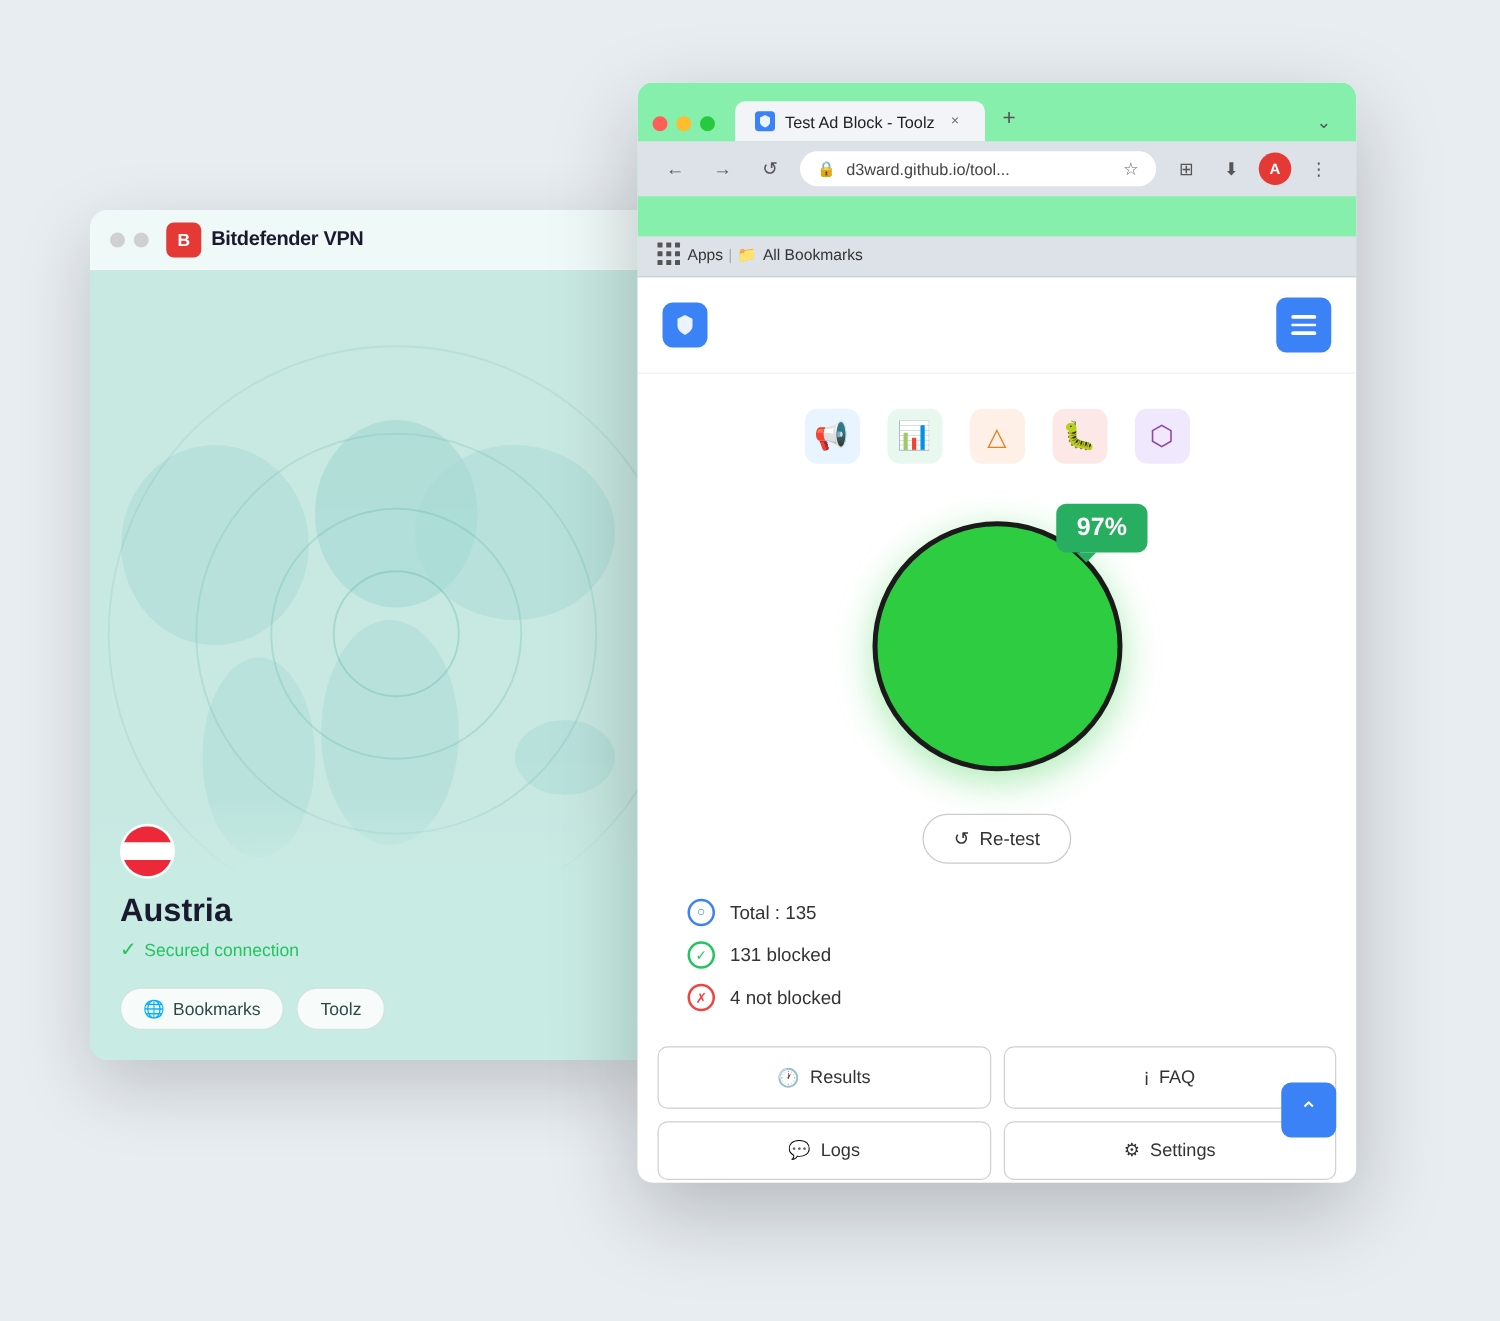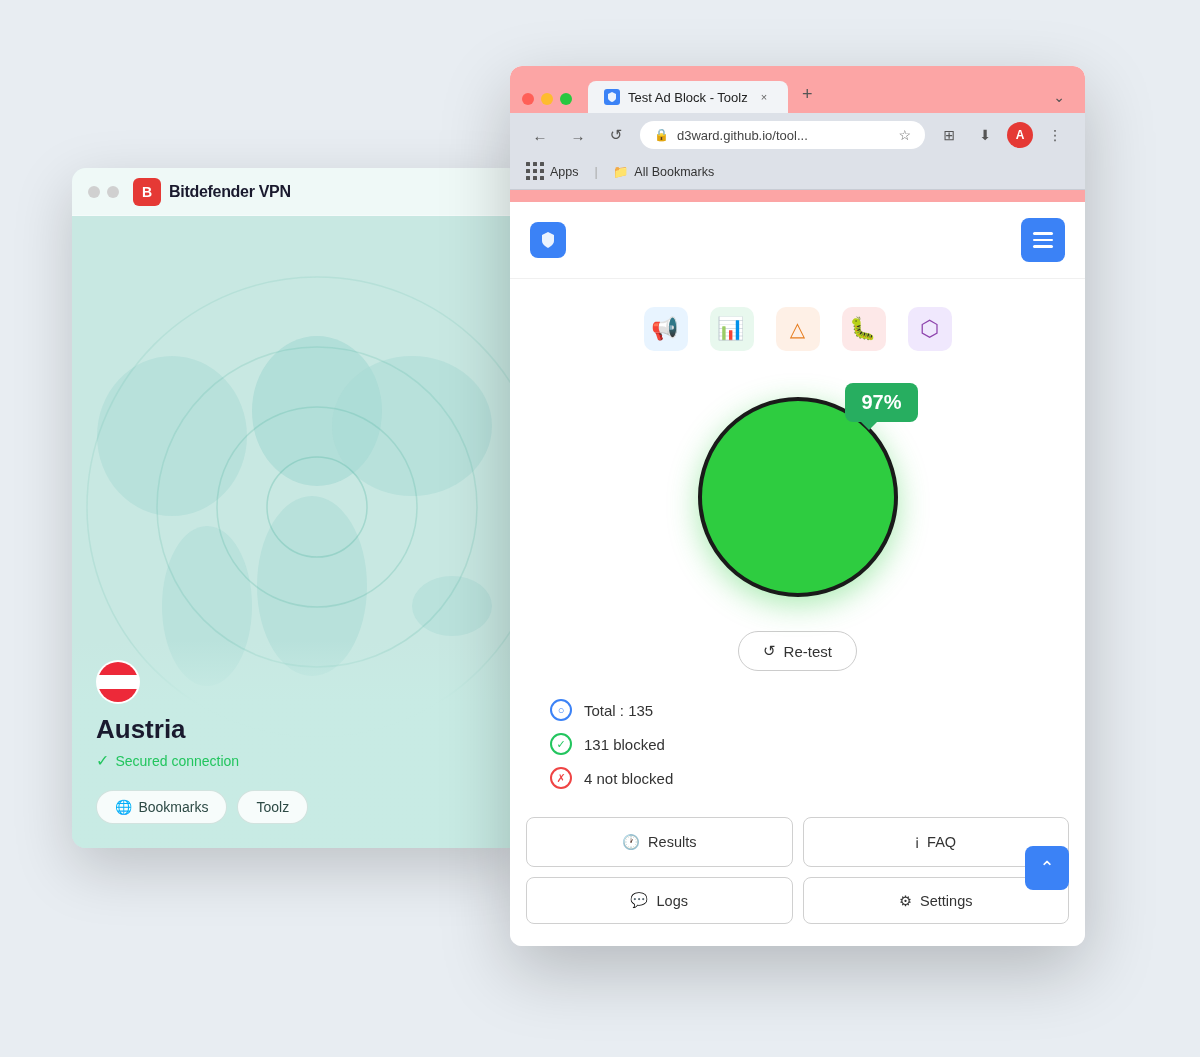--- a/index.html
+++ b/index.html
@@ -185,22 +185,22 @@
       width: 575px;
       height: 880px;
       background: #f2f4f7;
       border-radius: 12px;
       box-shadow: 0 24px 70px rgba(0,0,0,0.22);
       overflow: hidden;
       z-index: 2;
     }
 
     .browser-chrome {
-      background: #fca5a5;
-      padding-bottom: 12px;
+      background: #86efac;
+      padding-bottom: 0;
       border-radius: 12px 12px 0 0;
     }
 
     
     .tab-bar {
       display: flex;
       align-items: flex-end;
       padding: 10px 12px 0;
       gap: 2px;
     }
@@ -352,23 +352,23 @@
       font-size: 12px;
       font-weight: 600;
     }
 
     
     .bookmarks-bar {
       background: #dde1e8;
       padding: 5px 16px 8px;
       display: flex;
       align-items: center;
-      gap: 12px;
       font-size: 12.5px;
       border-bottom: 1px solid #c8ccd4;
+      margin-top: 32px;
     }
 
     .apps-item {
       display: flex;
       align-items: center;
       gap: 5px;
       color: #333;
       cursor: pointer;
     }
 

